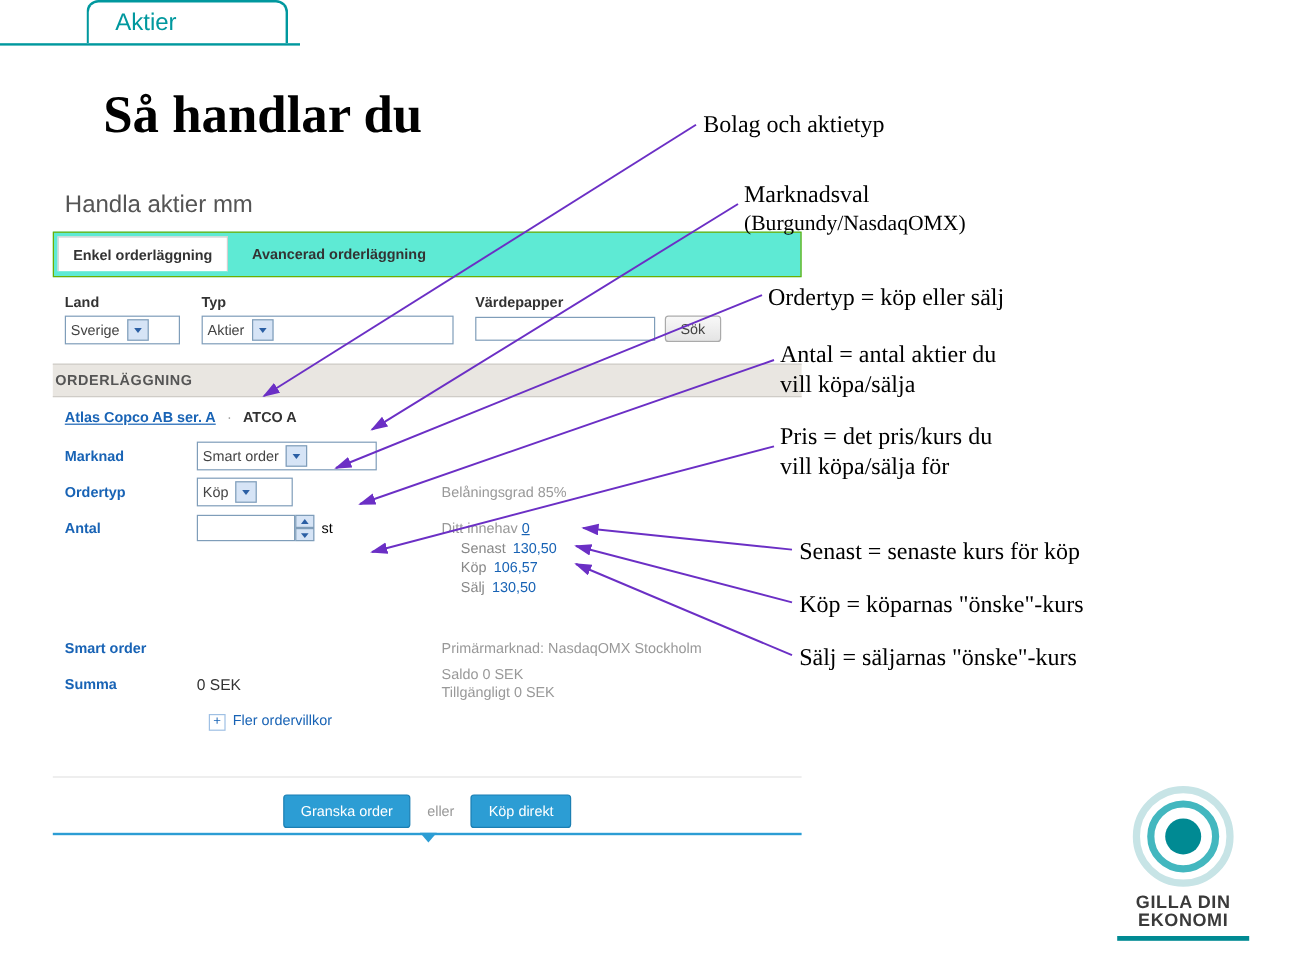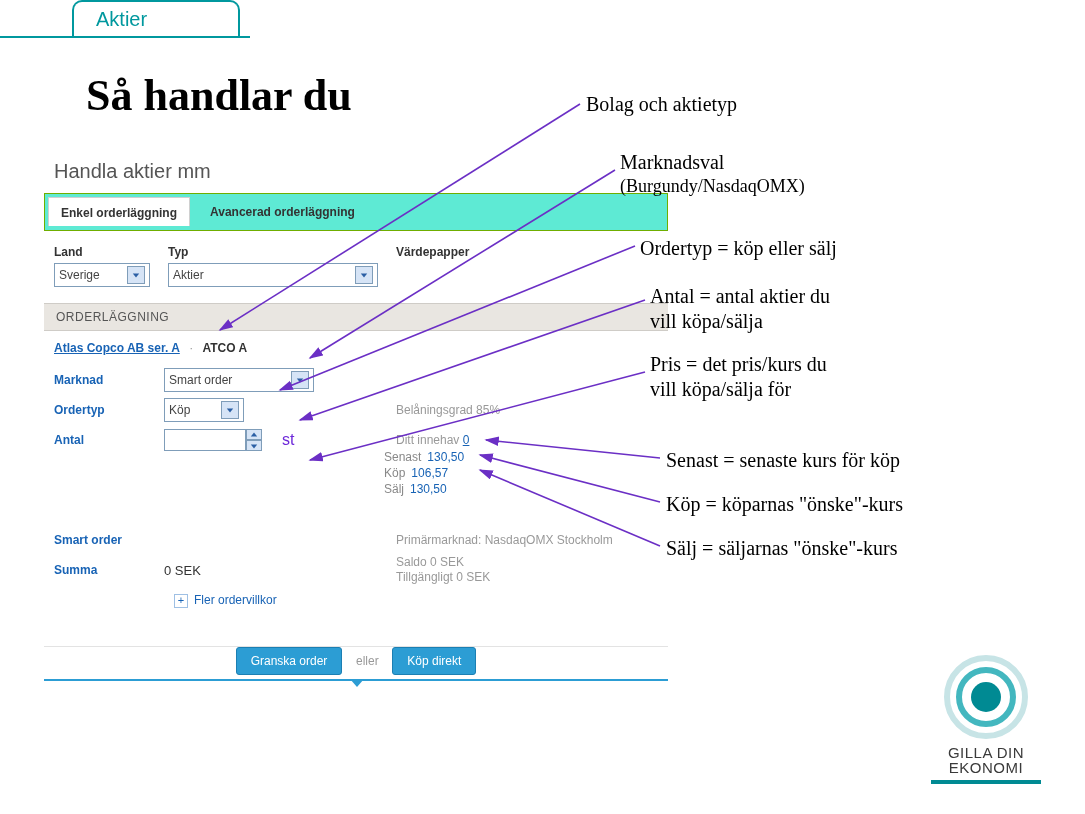--- a/index.html
+++ b/index.html
@@ -12,65 +12,65 @@
   
   .panel{position:absolute;left:44px;top:160px;width:624px;font-family:Arial,Helvetica,sans-serif;font-size:13px;color:#444;}
   .panel .hdr{font-size:20px;color:#555;font-weight:300;margin:0 0 10px 10px;}
   .greenbar{background:#5eead4;height:36px;border:1px solid #6fae00;display:flex;align-items:flex-start;}
   .greenbar .gtab{background:#fff;border:1px solid #d0d0d0;border-bottom:none;margin:3px 0 0 3px;padding:8px 12px 6px 12px;font-size:12px;color:#333;font-weight:700;cursor:pointer;}
   .greenbar .gtab.inactive{background:transparent;border:none;color:#333;font-weight:700;margin-left:8px;}
   .filters{display:flex;gap:18px;padding:14px 10px 10px 10px;}
   .fgroup{display:flex;flex-direction:column;gap:4px;}
   .flabel{font-weight:700;font-size:12px;color:#333;}
   .select, .txt{border:1px solid #7f9db9;background:#fff;font-size:12px;padding:2px 4px;font-family:Arial;}
-  .select{display:flex;align-items:center;justify-content:space-between;gap:6px;}
+  .select{display:flex;align-items:center;gap:6px;}
   .select .dd, .spin .sbtn{width:16px;height:16px;background:#d6e4f6;border:1px solid #7f9db9;display:flex;align-items:center;justify-content:center;}
   .select .dd svg, .spin .sbtn svg{width:8px;height:8px;}
   .btn{background:linear-gradient(#f8f8f8,#e4e4e4);border:1px solid #aaa;border-radius:3px;padding:3px 12px;font-size:12px;color:#444;cursor:pointer;}
-  .section{background:#e9e6e1;border-top:1px solid #cfccc7;border-bottom:1px solid #cfccc7;padding:6px 12px;margin:6px 0 10px 0;font-weight:400;font-size:12px;color:#555;letter-spacing:.5px;}
+  .section{background:#e9e6e1;border-top:1px solid #cfccc7;border-bottom:1px solid #cfccc7;padding:6px 2px;margin:6px 0 10px 0;font-weight:700;font-size:12px;color:#555;letter-spacing:.5px;}
   .stockline{padding:0 10px 10px 10px;font-size:12px;}
   .stockline a{color:#1863b5;font-weight:700;text-decoration:underline;}
   .stockline .sep{color:#999;margin:0 6px;}
   .stockline .tick{font-weight:700;color:#333;}
   .formarea{padding:0 10px;}
   .frow{display:flex;align-items:center;min-height:30px;}
   .frow .lab{width:110px;color:#1863b5;font-weight:700;font-size:12px;}
   .frow .ctl{width:180px;display:flex;align-items:center;gap:4px;}
-  .frow .side{color:#999;font-size:12px;margin-left:52px;}
+  .frow .side{color:#999;font-size:12px;margin-left:24px;}
   .frow .side .link{color:#1863b5;text-decoration:underline;}
   .spin{display:flex;align-items:stretch;}
   .spin .num{border:1px solid #7f9db9;width:72px;padding:2px 4px;font-size:12px;background:#fff;}
   .spin .spincol{display:flex;flex-direction:column;}
   .spin .sbtn{height:9px;width:14px;}
-  .unit{font-size:16px;color:#6d28d9;margin-left:16px;}
+  .unit{font-size:12px;color:#000000;margin-left:2px;}
   .quotes{margin-left:330px;color:#999;font-size:12px;line-height:16px;margin-top:-6px;}
   .quotes div span.k{color:#888;}
   .quotes div span.v{color:#1863b5;margin-left:6px;}
   .summaval{color:#333;font-weight:400;}
   .more{color:#1863b5;font-size:12px;margin:8px 0 0 120px;cursor:pointer;}
   .more .plus{display:inline-block;border:1px solid #9fc0e4;color:#1863b5;width:12px;height:12px;line-height:10px;text-align:center;font-size:11px;margin-right:6px;background:#fff;}
-  .actions{margin-top:38px;border-top:1px solid #e3e3e3;text-align:center;border-bottom:2px solid #2c9dd4;padding-bottom:4px;position:relative;}
+  .actions{margin-top:38px;border-top:1px solid #e3e3e3;padding-top:14px;text-align:center;border-bottom:2px solid #2c9dd4;padding-bottom:4px;position:relative;}
   .abtn{display:inline-block;background:#2c9dd4;color:#fff;border:1px solid #1b7fb3;border-radius:3px;padding:6px 14px;font-size:12px;cursor:pointer;}
   .amid{color:#999;margin:0 10px;font-size:12px;}
   .actions .notch{position:absolute;left:50%;bottom:-8px;margin-left:-6px;width:0;height:0;border-left:7px solid transparent;border-right:7px solid transparent;border-top:8px solid #2c9dd4;}
   
   .ann{position:absolute;font-family:Georgia,serif;font-size:20px;color:#000;line-height:1.25;}
   .ann .sub{font-size:18px;}
   
   .arrows{position:absolute;left:0;top:0;width:1085px;height:814px;pointer-events:none;}
   .arrows line{stroke:#6b2fc5;stroke-width:1.6;}
   .arrows polygon{fill:#6b2fc5;}
   
   .logo{position:absolute;right:44px;bottom:30px;width:110px;text-align:center;font-family:Arial,Helvetica,sans-serif;}
   .logo .rings{width:84px;height:84px;margin:0 auto 6px auto;position:relative;}
   .logo .rings .c{position:absolute;border-radius:50%;left:50%;top:50%;transform:translate(-50%,-50%);}
   .logo .rings .c1{width:84px;height:84px;border:6px solid #c7e4e6;box-sizing:border-box;}
   .logo .rings .c2{width:60px;height:60px;border:6px solid #43b7bf;box-sizing:border-box;}
   .logo .rings .c3{width:30px;height:30px;background:#008a93;}
-  .logo .txt1{font-weight:400;font-size:15px;letter-spacing:.5px;color:#3a3a3a;line-height:1.05;}
+  .logo .txt1{font-weight:700;font-size:15px;letter-spacing:.5px;color:#3a3a3a;line-height:1.05;}
   .logo .bar{height:4px;background:#008a93;margin-top:4px;}
 </style>
 </head>
 <body>
 
 <div class="slide">
 
   <div class="top-tab">
     <div class="tab">Aktier</div>
   </div>
@@ -103,20 +103,24 @@
           <span>Aktier</span>
           <span class="dd">
               <svg viewBox="0 0 10 10">
                 <polygon points="1,3 9,3 5,8" fill="#2b5fa4"></polygon>
               </svg>
             </span>
         </div>
       </div>
       <div class="fgroup">
         <div class="flabel">Värdepapper</div>
+        <div style="display:flex;gap:8px;align-items:center">
+          <input class="txt" style="width: 140px;" value="">
+          <div class="btn">Sök</div>
+        </div>
       </div>
     </div>
 
     <div class="section">ORDERLÄGGNING</div>
 
     <div class="stockline">
       <a href="#">Atlas Copco AB ser. A</a>
       <span class="sep">·</span>
       <span class="tick">ATCO A</span>
     </div>

